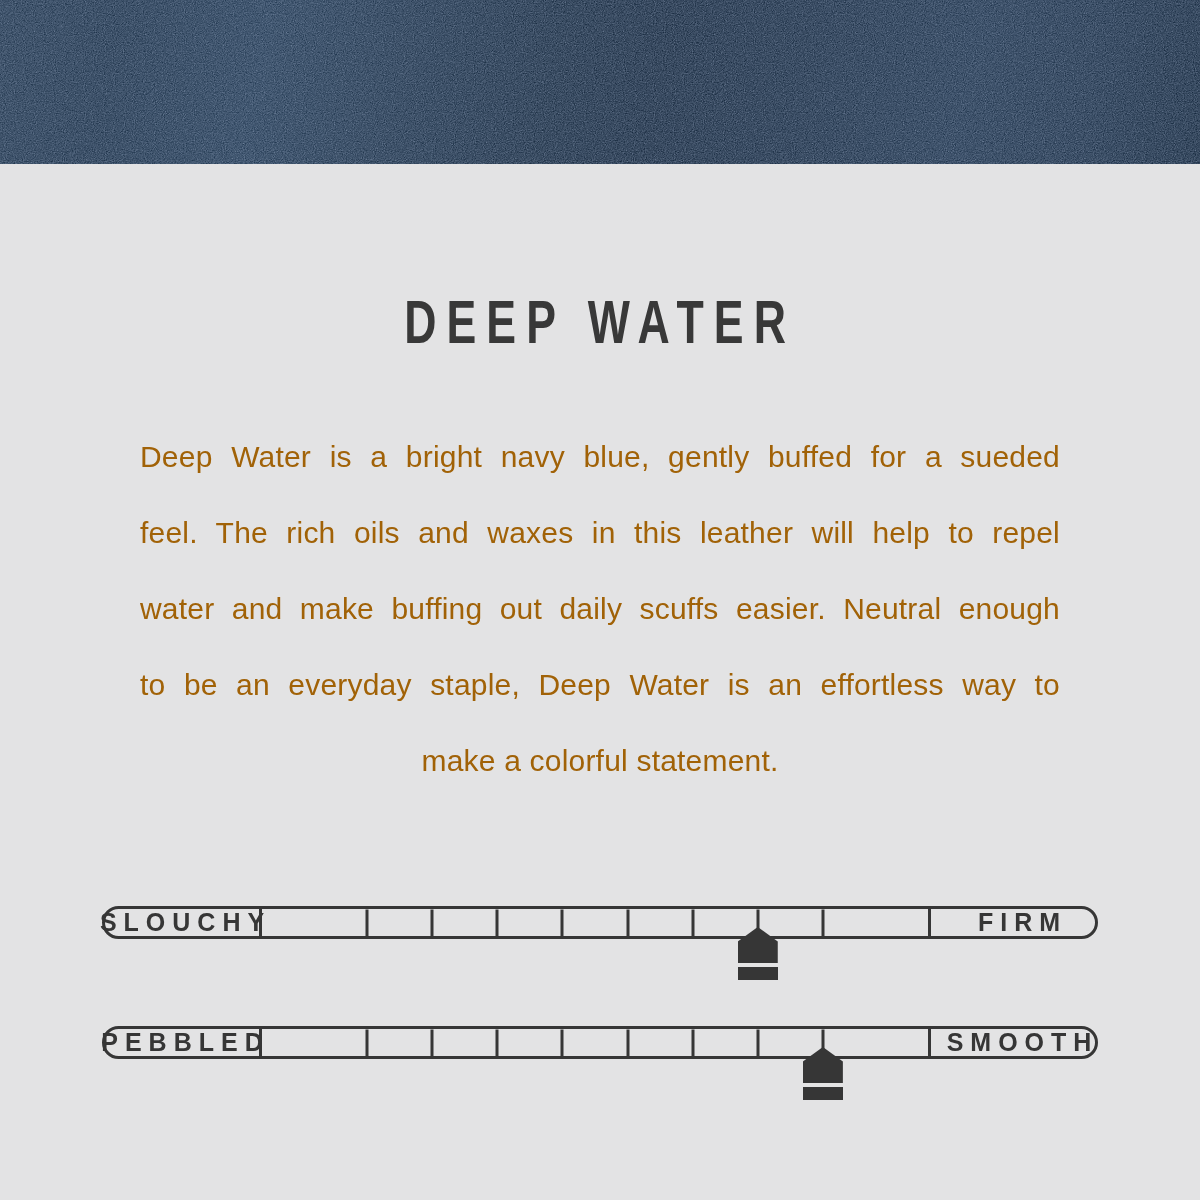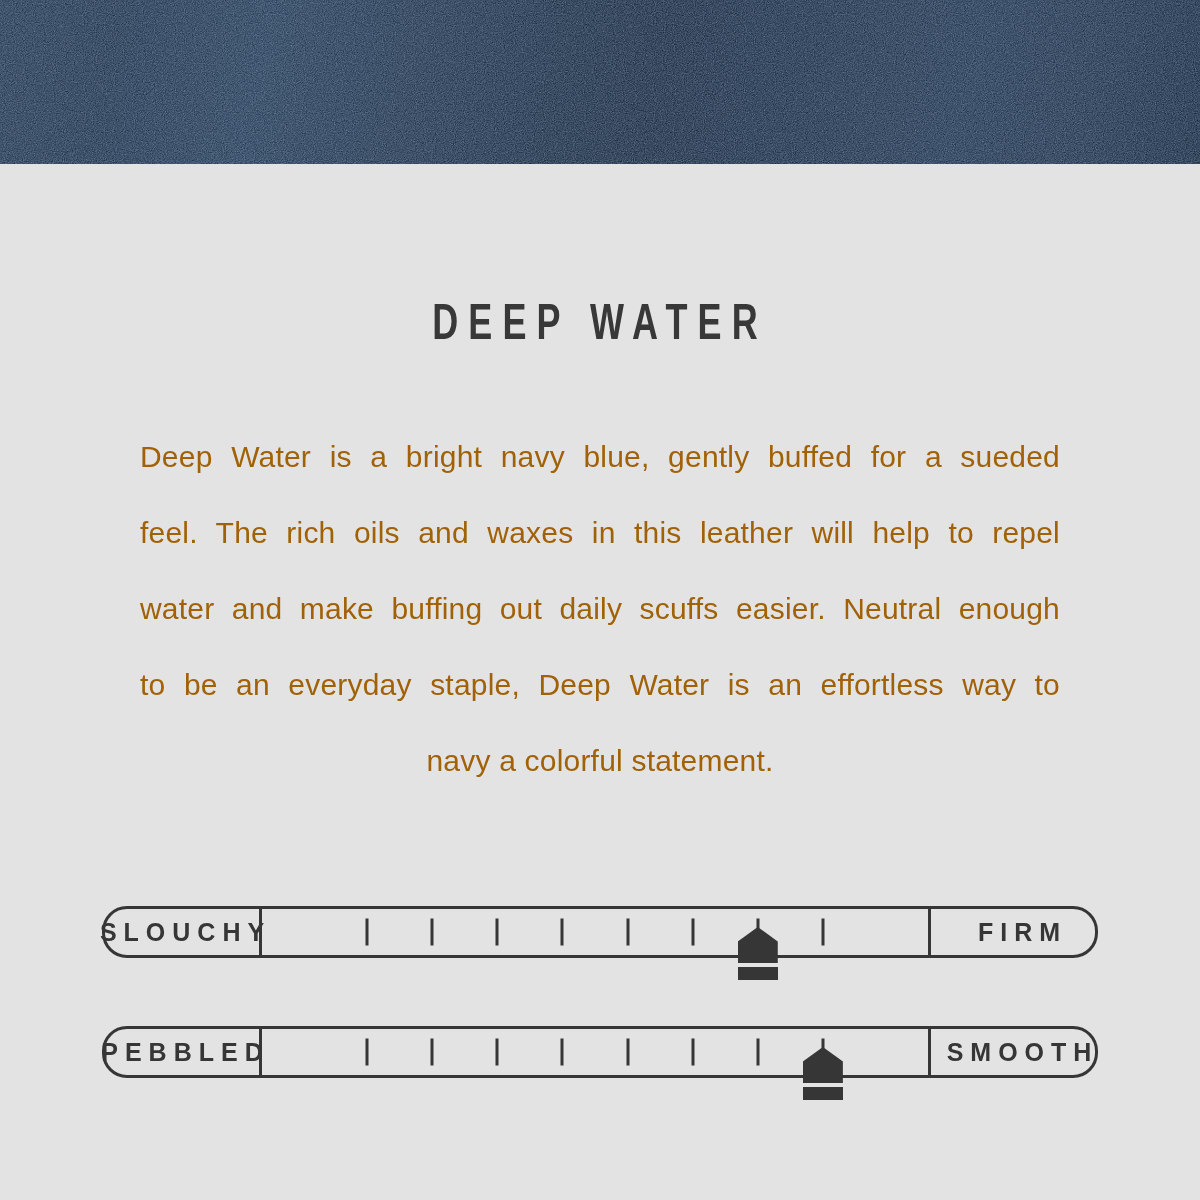--- a/index.html
+++ b/index.html
@@ -30,21 +30,21 @@
   .banner svg { position: absolute; top:0; left:0; width:100%; height:100%; display:block; }
 
   
   .title {
     position: absolute;
     top: 283px;
     left: 0;
     width: 1200px;
     margin: 0;
     text-align: center;
-    font-size: 50px;
+    font-size: 62px;
     line-height: 78px;
     font-weight: bold;
     color: #383838;
     letter-spacing: 14px;
     white-space: nowrap;
   }
   .title .squeeze {
     display: inline-block;
     transform: scaleX(0.72);
     transform-origin: 50% 50%;
@@ -68,21 +68,21 @@
   .description .line.centered-line {
     text-align: center;
     text-align-last: center;
   }
 
   
   .scale {
     position: absolute;
     left: 102px;
     width: 996px;
-    height: 52px;
+    height: 33px;
     box-sizing: border-box;
     border: 3px solid #363636;
     border-radius: 25px;
     display: flex;
     align-items: stretch;
     color: #363636;
     gap: 40px;
   }
   .scale.first  { top: 906px; }
   .scale.second { top: 1026px; }
@@ -150,21 +150,21 @@
     </svg>
   </div>
 
   <h1 class="title"><span class="squeeze">DEEP WATER</span></h1>
 
   <div class="description">
     <div class="line">Deep Water is a bright navy blue, gently buffed for a sueded</div>
     <div class="line">feel.  The rich oils and waxes in this leather will help to repel</div>
     <div class="line">water and make buffing out daily scuffs easier.  Neutral enough</div>
     <div class="line">to be an everyday staple, Deep Water is an effortless way to</div>
-    <div class="line centered-line">navy a colorful statement.</div>
+    <div class="line centered-line">make a colorful statement.</div>
   </div>
 
   <div class="scale first">
     <div class="end-label left">SLOUCHY</div>
     <div class="ticks">
       <div class="marker" style="left: 77.7778%;">
         <div class="pointer"></div>
         <div class="base-bar"></div>
       </div>
     <div class="tick" style="left: 11.1111%;"></div>

